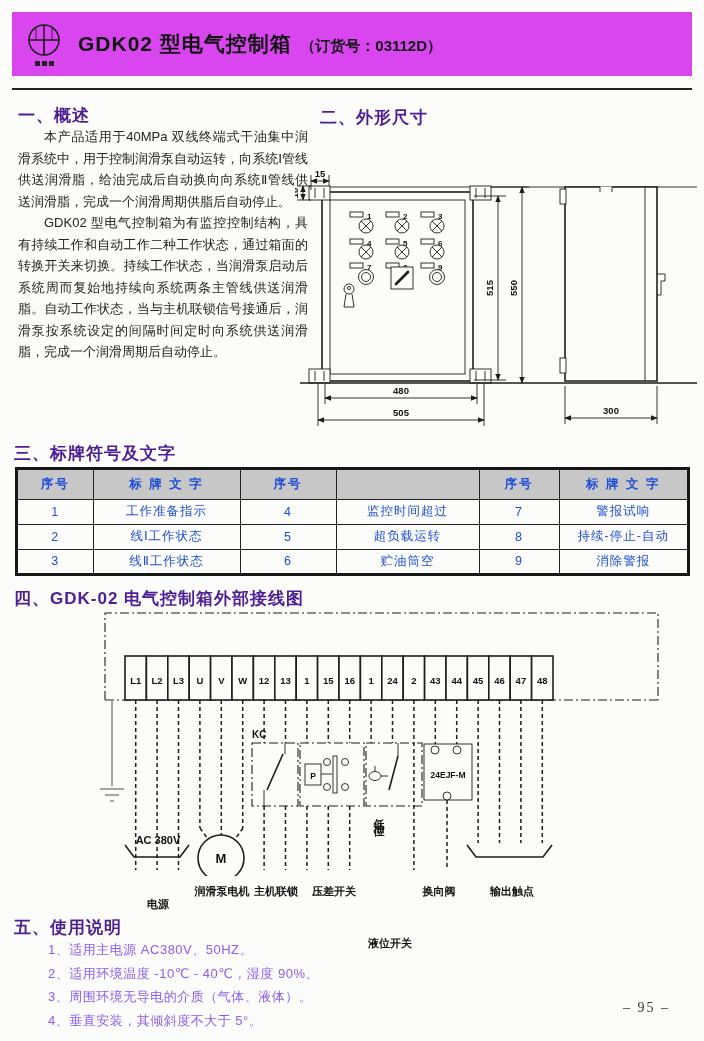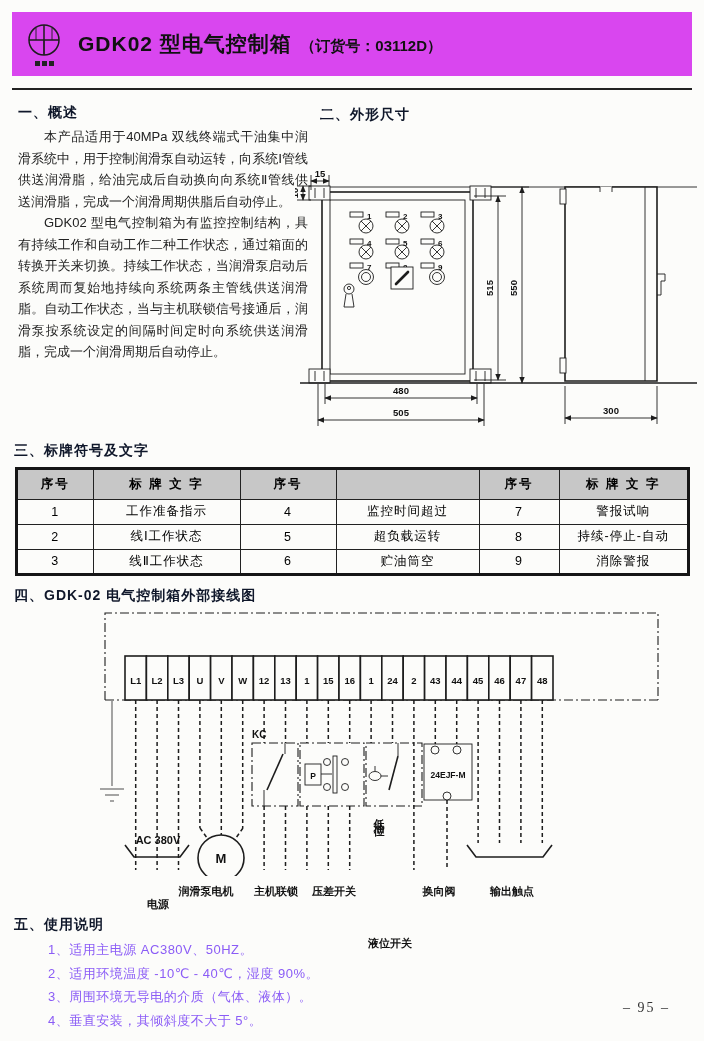--- a/index.html
+++ b/index.html
@@ -10,21 +10,21 @@
   .band { position:absolute; left:12px; top:12px; width:680px; height:64px; background:#d946ef; display:flex; align-items:center; }
   .logo { position:relative; width:44px; margin-left:10px; text-align:center; }
   .logo svg { display:block; margin:0 auto; }
   .logo-chars { display:flex; justify-content:center; gap:2px; margin-top:1px; }
   .logo-chars span { width:5px; height:5px; background:#222; display:block; }
   .title-wrap { margin-left:12px; white-space:nowrap; }
   .page-title { font-size:21px; font-weight:bold; letter-spacing:1px; color:#111; display:inline; }
   .page-subtitle { font-size:15px; font-weight:bold; color:#111; display:inline; margin-left:4px; }
   .rule { position:absolute; left:12px; top:88px; width:680px; height:2px; background:#222; }
 
-  .sec-heading { position:absolute; font-size:14px; font-weight:bold; color:#0f172a; letter-spacing:1px; }
+  .sec-heading { position:absolute; font-size:17px; font-weight:bold; color:#4c1d95; letter-spacing:1px; }
 
   
   .overview-text { position:absolute; left:18px; top:126px; width:290px; font-size:13px; line-height:21.5px; text-align:justify; color:#222; }
   .overview-text p { text-indent:2em; }
 
   svg.drawing { position:absolute; }
   .thin   { stroke:#1d1d1d; stroke-width:0.9; fill:none; }
   .med    { stroke:#1d1d1d; stroke-width:1.6; fill:none; }
   .wfill  { fill:#fcfcfa; }
   .dashdot{ stroke:#1d1d1d; stroke-width:1.1; fill:none; stroke-dasharray:9 3 2 3; }
@@ -32,21 +32,21 @@
   .gray   { stroke:#8d8d8d; stroke-width:1.6; fill:none; }
   text.dim-text   { font-size:9.5px; font-weight:bold; fill:#111; text-anchor:middle; }
   text.panel-num  { font-size:8px;  font-weight:bold; fill:#111; }
   text.tlabel     { font-size:9.5px; font-weight:bold; fill:#111; text-anchor:middle; }
   text.comp-label { font-size:10px; font-weight:bold; fill:#111; }
   text.comp-small { font-size:8.5px; font-weight:bold; fill:#111; text-anchor:middle; }
   text.motor-m    { font-size:13px; font-weight:bold; fill:#111; text-anchor:middle; }
 
   
   table.labels { position:absolute; left:16px; top:468px; width:671px; border-collapse:collapse; table-layout:fixed; }
-  table.labels th, table.labels td { border:1px solid #222; font-size:12.5px; text-align:center; color:#000000; overflow:hidden; }
+  table.labels th, table.labels td { border:1px solid #222; font-size:12.5px; text-align:center; color:#1d4ed8; overflow:hidden; }
   table.labels th { background:#c7c7c7; height:30px; font-weight:bold; letter-spacing:2px; }
   table.labels td { height:25px; background:#fcfcfa; letter-spacing:1px; }
   table.labels { border:2px solid #161616; outline:1px solid #161616; }
 
   
   .wlabel { position:absolute; font-size:11px; font-weight:bold; color:#111; text-align:center; white-space:nowrap; }
   .wlabel-v { position:absolute; font-size:11px; font-weight:bold; color:#111; writing-mode:vertical-rl; letter-spacing:3px; }
 
   
   .usage-list { position:absolute; left:48px; top:938px; width:620px; font-size:13px; color:#8b5cf6; }
@@ -394,21 +394,21 @@
       <circle cx="457" cy="750" r="4" class="thin wfill"></circle>
       <circle cx="447" cy="796" r="4" class="thin wfill"></circle>
     </g>
 
     <path d="M125,845 L134,857 H180 L189,845" class="med"></path>
     <path d="M467,845 L476,857 H543 L552,845" class="med"></path>
   </svg>
 
   <div class="wlabel" style="left:120px; top:834px; width:76px;">AC 380V</div>
   <div class="wlabel" style="left:120px; top:897px; width:76px;">电源</div>
-  <div class="wlabel" style="left:164px; top:884px; width:84px;">润滑泵电机</div>
+  <div class="wlabel" style="left:180px; top:884px; width:84px;">润滑泵电机</div>
   <div class="wlabel" style="left:243px; top:884px; width:66px;">主机联锁</div>
   <div class="wlabel" style="left:301px; top:884px; width:66px;">压差开关</div>
   <div class="wlabel" style="left:357px; top:936px; width:66px;">液位开关</div>
   <div class="wlabel" style="left:412px; top:884px; width:54px;">换向阀</div>
   <div class="wlabel" style="left:477px; top:884px; width:70px;">输出触点</div>
   <div class="wlabel-v" style="left:371px; top:810px; height:62px;">低油位</div>
 
   <div class="sec-heading" style="left:14px; top:916px;">五、使用说明</div>
   <div class="usage-list">
     <div>1、适用主电源 AC380V、50HZ。</div>

